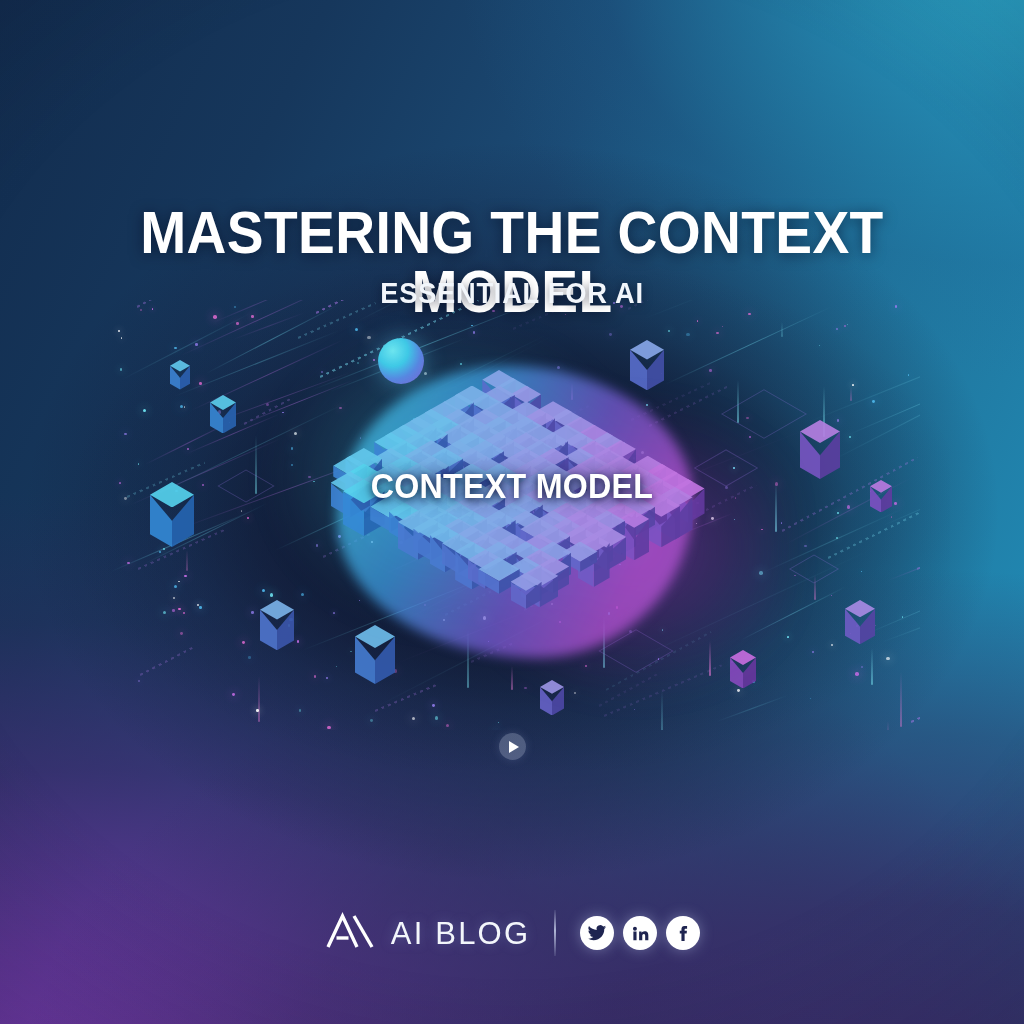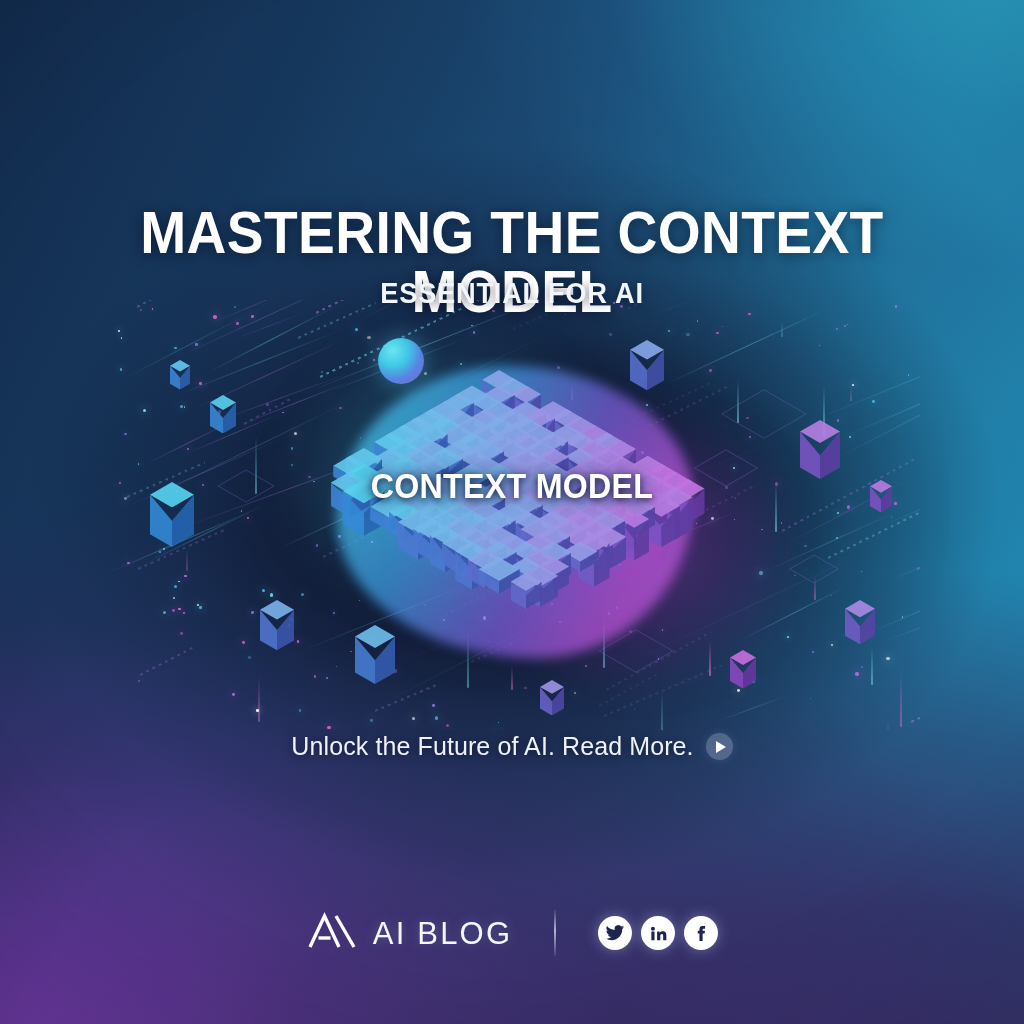--- a/index.html
+++ b/index.html
@@ -260,21 +260,21 @@
 
   
   .footer {
     position: absolute;
     left: 0; right: 0;
     top: 905px;
     height: 56px;
     display: flex;
     align-items: center;
     justify-content: center;
-    gap: 18px;
+    gap: 0;
   }
   .brand {
     display: flex;
     align-items: center;
     gap: 15px;
   }
   .brand-name {
     color: #f3f6fb;
     font-size: 31px;
     line-height: 1;
@@ -1535,21 +1535,20 @@
 
   <div class="bg-vignette"></div>
 
   <div class="headline">MASTERING THE CONTEXT MODEL</div>
 
   <div class="subhead">ESSENTIAL FOR AI</div>
 
   <div class="center-label">CONTEXT MODEL</div>
 
   <div class="cta">
-    <span class="cta-text">Unlock the Future of AI. Read More.</span>
     <span class="play-btn">
       <span class="play-tri"></span>
     </span>
   </div>
 
   <div class="footer">
     <div class="brand">
       <span>
         <svg width="52" height="40" viewBox="0 0 52 40" aria-hidden="true">
           <g fill="none" stroke="#ffffff" stroke-width="3.4" stroke-linejoin="miter">

